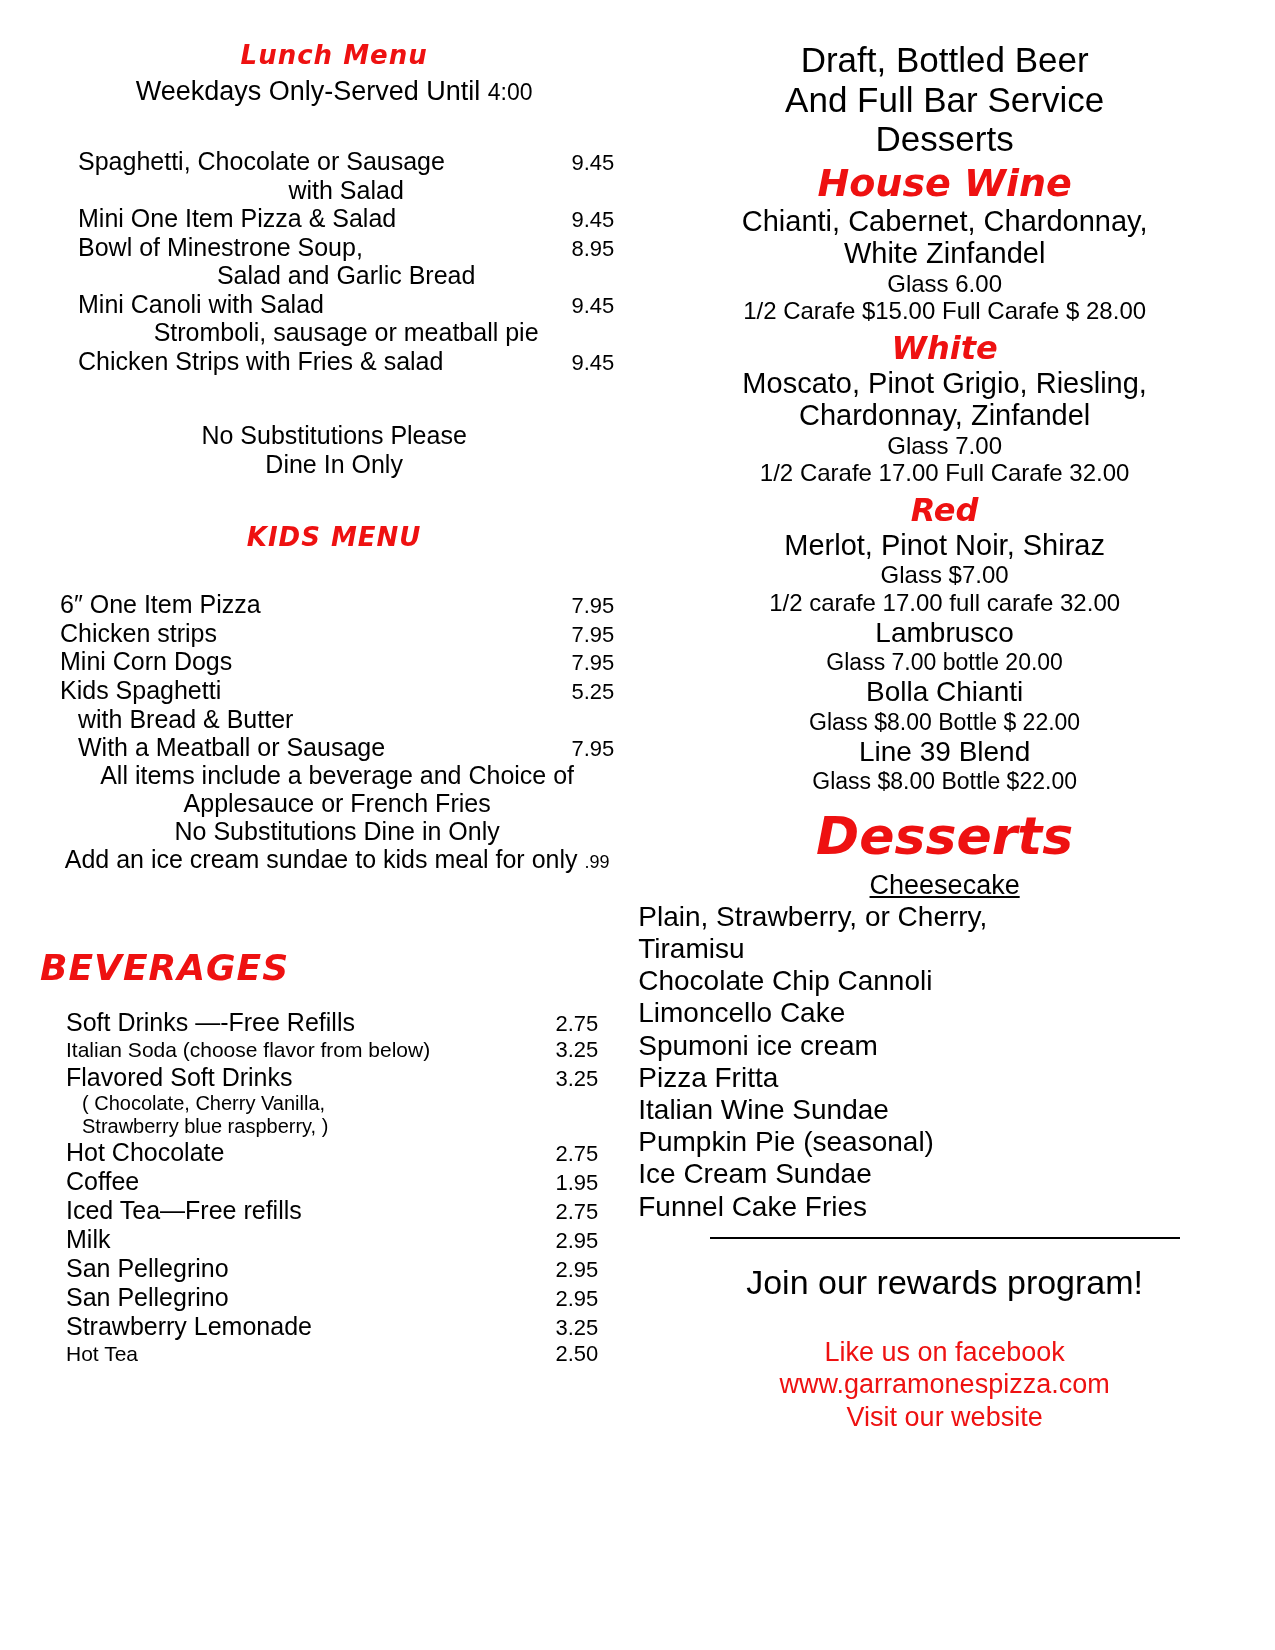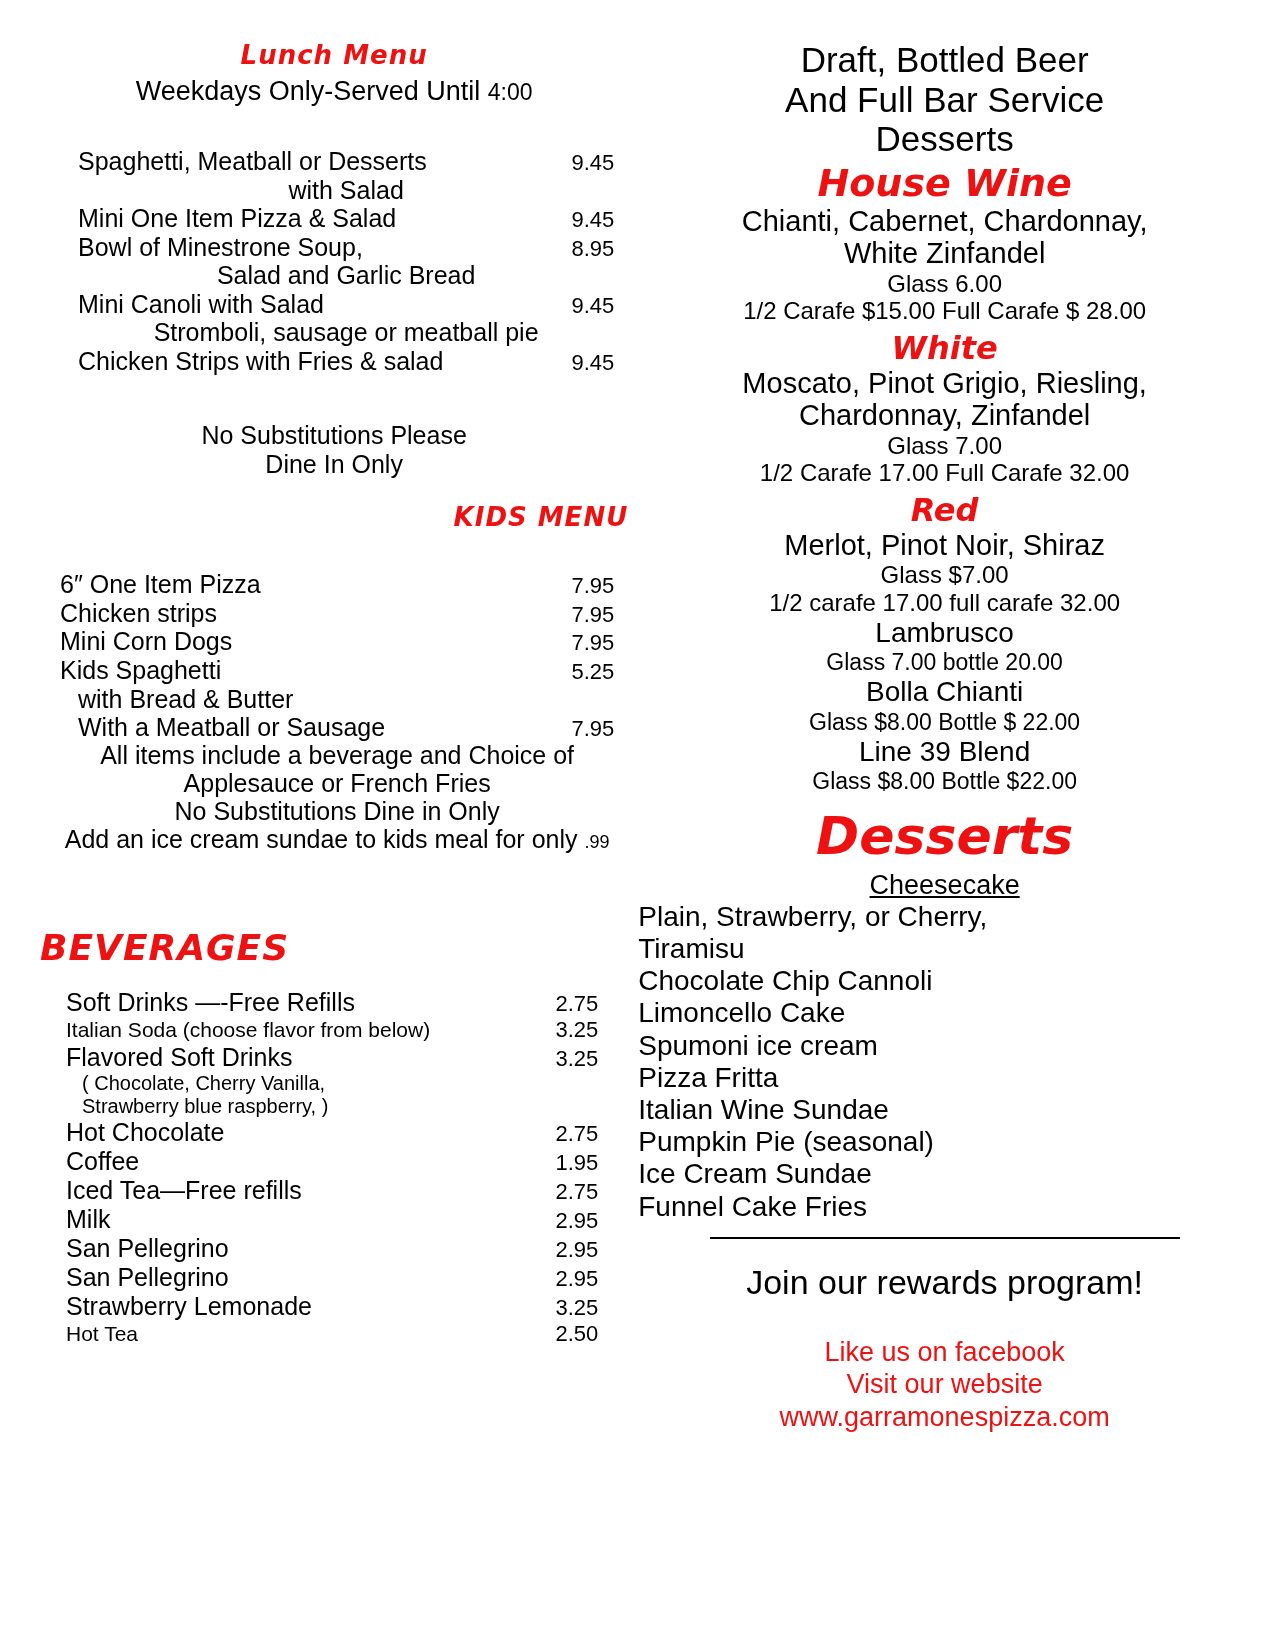--- a/index.html
+++ b/index.html
@@ -73,22 +73,22 @@
   .lunch-list .sub { font-size: 25px; }
 
   .notes {
     margin-top: 46px;
     font-size: 25px;
     line-height: 1.14;
     text-align: center;
   }
 
   .kids-title {
-    margin-top: 24px;
-    text-align: right;
+    margin-top: 44px;
+    text-align: center;
     font-size: 26px;
     letter-spacing: 1px;
   }
 
   .kids-list {
     margin-top: 38px;
     font-size: 25px;
     line-height: 1.12;
     padding: 0 14px 0 20px;
   }
@@ -192,21 +192,21 @@
 
     <div class="lunch-title center script">Lunch Menu</div>
 
     <div class="lunch-sub center">
       <span>Weekdays Only-Served Until</span>
       <span class="time">4:00</span>
     </div>
 
     <div class="lunch-list">
       <div class="row">
-        <span class="name">Spaghetti, Meatball or Desserts</span>
+        <span class="name">Spaghetti, Chocolate or Sausage</span>
         <span class="price">9.45</span>
       </div>
       <div class="sub">with Salad</div>
 
       <div class="row">
         <span class="name">Mini One Item Pizza &amp; Salad</span>
         <span class="price">9.45</span>
       </div>
 
       <div class="row">
@@ -363,17 +363,17 @@
       <div>Ice Cream Sundae</div>
       <div>Funnel Cake Fries</div>
     </div>
 
     <div class="divider"></div>
 
     <div class="rewards">Join our rewards program!</div>
 
     <div class="footer">
       <div>Like us on facebook</div>
+      <div>www.garramonespizza.com</div>
       <div>Visit our website</div>
-      <div>www.garramonespizza.com</div>
     </div>
   </div>
 </div>
 
 </body></html>

